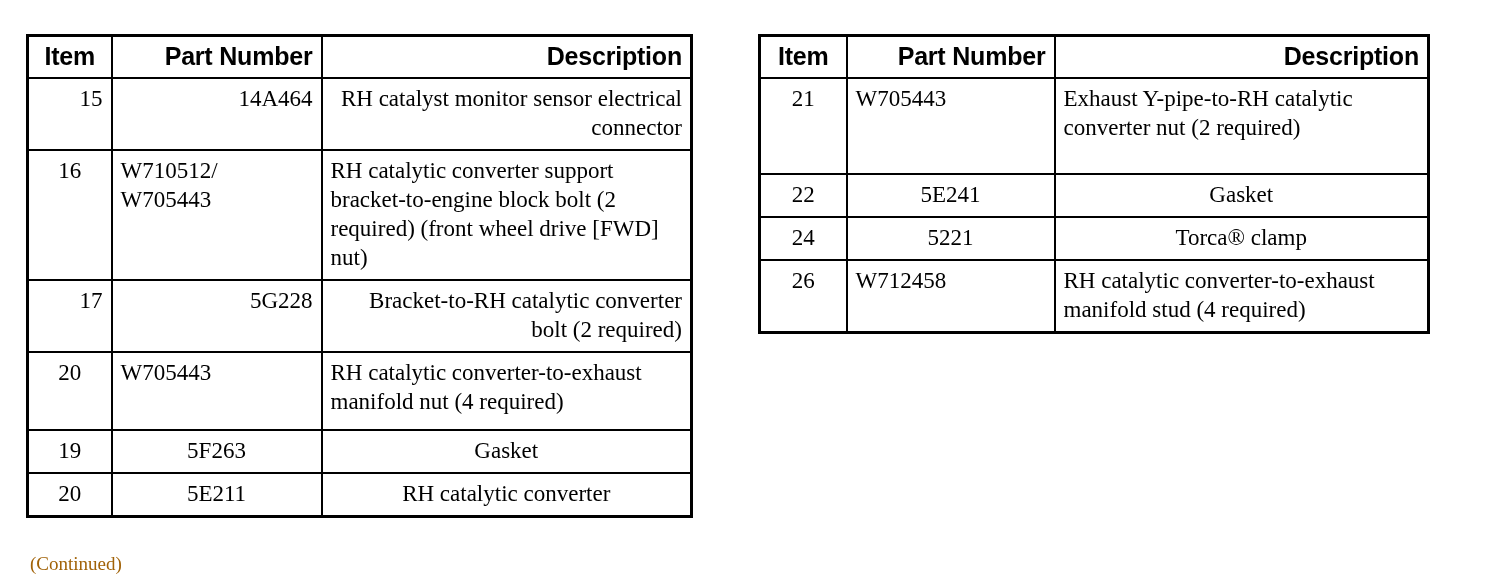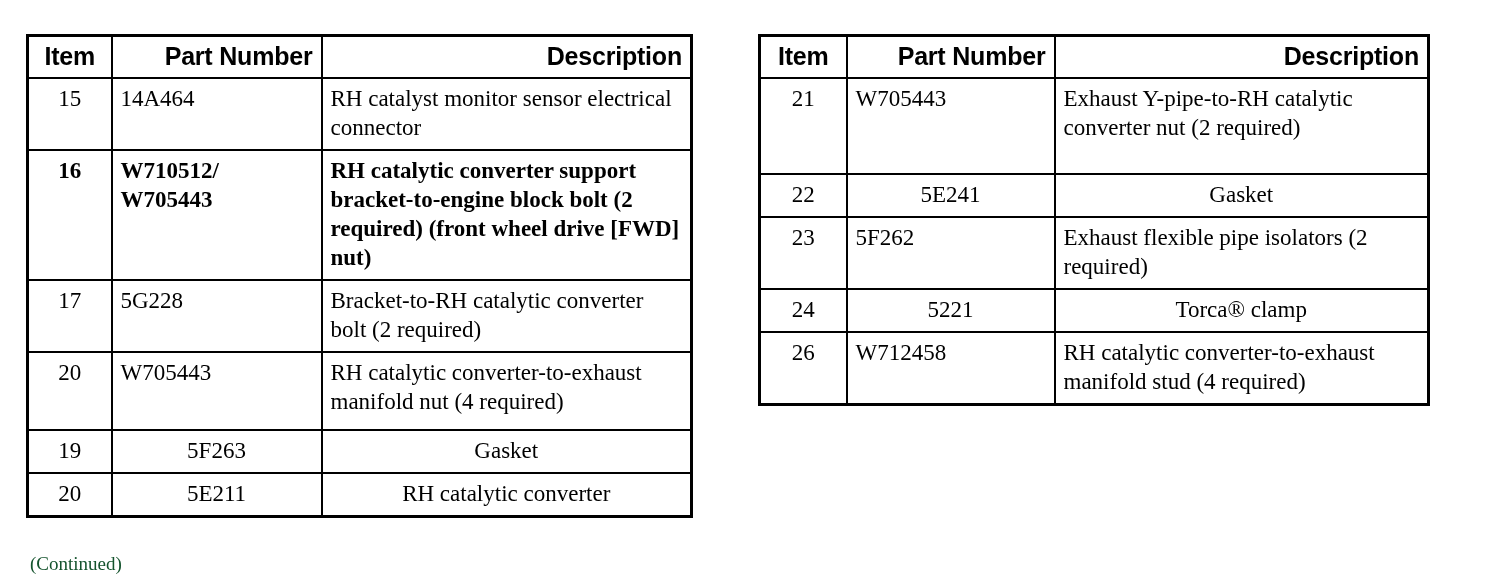--- a/index.html
+++ b/index.html
@@ -80,37 +80,37 @@
   #table-left .col-item { width: 84px; }
   #table-left .col-part { width: 210px; }
   #table-left .col-desc { width: 370px; }
 
   
   #table-right .col-item { width: 87px; }
   #table-right .col-part { width: 208px; }
   #table-right .col-desc { width: 374px; }
 
   
-  #table-left  tbody tr.r-tall  td { height: 116px; font-weight: bold; }
+  #table-left  tbody tr.r-tall  td { height: 116px; }
   #table-left  tbody tr.r-mid   td { height: 64px; }
-  #table-left  tbody tr.r-two   td { height: 50px; }
+  #table-left  tbody tr.r-two   td { height: 50px; text-align: right; }
   #table-left  tbody tr.r-one   td { height: 28px; text-align: center; }
 
   #table-right tbody tr.r-tall  td { height: 82px; }
   #table-right tbody tr.r-mid   td { height: 53px; }
   #table-right tbody tr.r-one   td { height: 28px; text-align: center; }
 
   .continued-note {
     position: absolute;
     left: 30px;
     top: 536px;
     font-family: "Liberation Serif", "DejaVu Serif", serif;
     font-size: 19px;
     line-height: 23px;
-    color: #14532d;
+    color: #a16207;
     white-space: nowrap;
   }
 </style>
 </head>
 <body>
 
 <div class="sheet">
 
   <table class="parts-table" id="table-left">
     <colgroup>
@@ -179,25 +179,20 @@
       <tr class="r-tall">
         <td class="cell-item">21</td>
         <td class="cell-part">W705443</td>
         <td class="cell-desc">Exhaust Y-pipe-to-RH catalytic converter nut (2 required)</td>
       </tr>
       <tr class="r-one">
         <td class="cell-item">22</td>
         <td class="cell-part">5E241</td>
         <td class="cell-desc">Gasket</td>
       </tr>
-      <tr class="r-mid">
-        <td class="cell-item">23</td>
-        <td class="cell-part">5F262</td>
-        <td class="cell-desc">Exhaust flexible pipe isolators (2 required)</td>
-      </tr>
       <tr class="r-one">
         <td class="cell-item">24</td>
         <td class="cell-part">5221</td>
         <td class="cell-desc">Torca® clamp</td>
       </tr>
       <tr class="r-mid">
         <td class="cell-item">26</td>
         <td class="cell-part">W712458</td>
         <td class="cell-desc">RH catalytic converter-to-exhaust manifold stud (4 required)</td>
       </tr>

